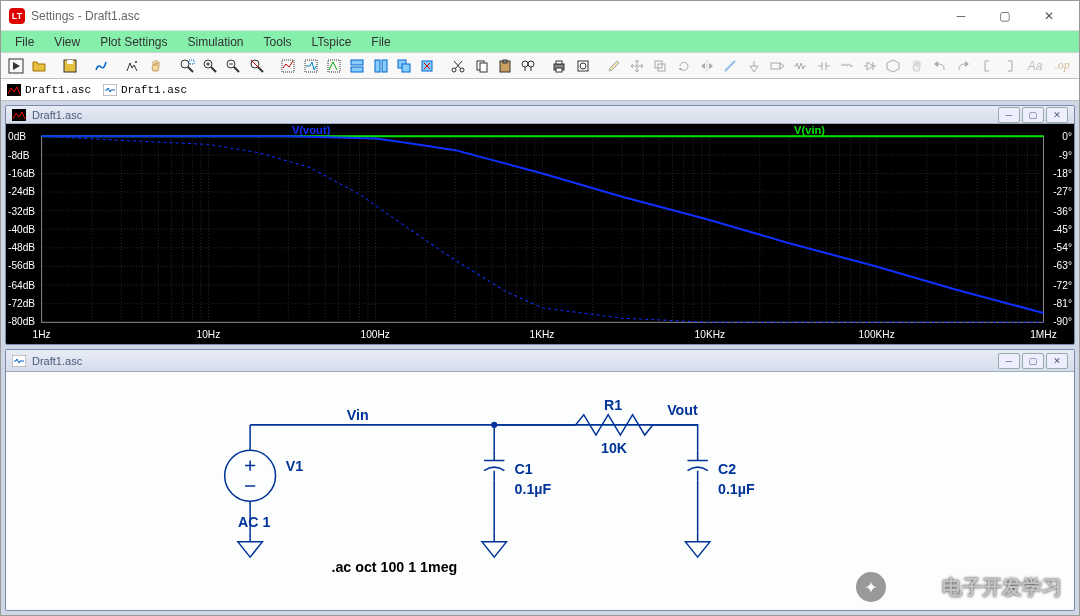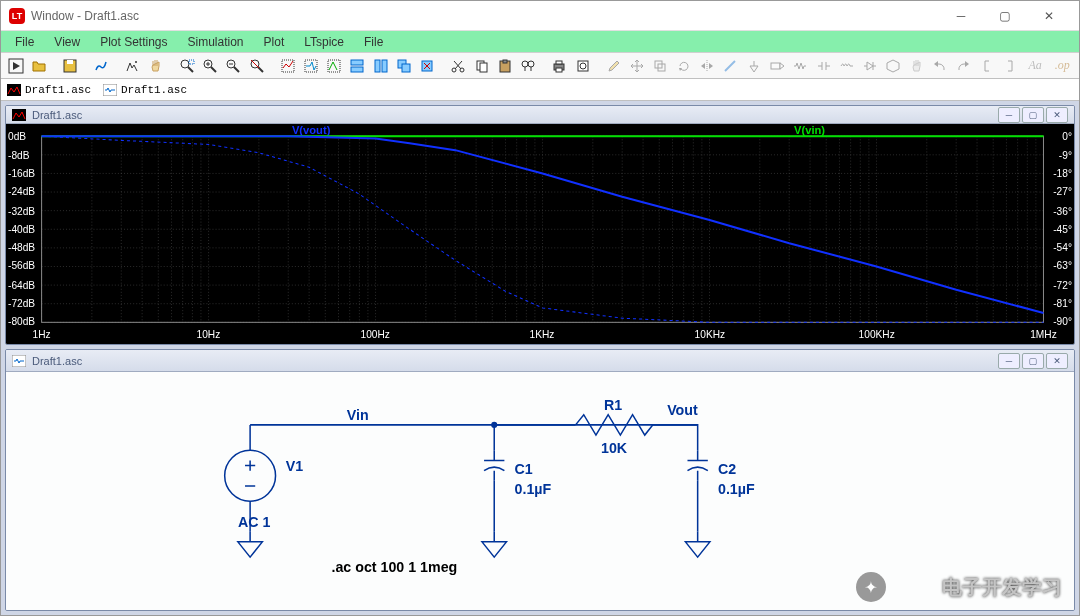--- a/index.html
+++ b/index.html
@@ -45,34 +45,34 @@
   .sch-directive{fill:#000;font-family:Arial;font-size:14px;font-weight:bold;}
   .watermark{position:absolute;right:12px;bottom:8px;display:flex;align-items:center;gap:8px;opacity:0.85;}
   .wm-ico{width:30px;height:30px;border-radius:50%;background:#888;display:flex;align-items:center;justify-content:center;color:#fff;font-size:16px;}
   .wm-txt{color:#bbb;font-size:20px;font-weight:bold;text-shadow:0 0 3px #000;padding-left:48px;}
 </style>
 </head>
 <body>
 
 <div class="titlebar">
   <div class="appicon">LT</div>
-  <div class="title">Window - Draft1.asc</div>
+  <div class="title">Settings - Draft1.asc</div>
   <div class="win-controls">
     <div class="win-btn">─</div>
     <div class="win-btn">▢</div>
     <div class="win-btn">✕</div>
   </div>
 </div>
 
 <div class="menubar">
   <div class="mi">File</div>
   <div class="mi">View</div>
   <div class="mi">Plot Settings</div>
   <div class="mi">Simulation</div>
-  <div class="mi">Plot</div>
+  <div class="mi">Tools</div>
   <div class="mi">LTspice</div>
   <div class="mi">File</div>
 </div>
 
 <div class="toolbar">
   <div class="tbtn">
       <svg viewBox="0 0 16 16">
         <rect x="1" y="1" width="14" height="14" fill="none" stroke="#333"></rect>
         <polygon points="5,4 12,8 5,12" fill="#333"></polygon>
       </svg>
@@ -323,21 +323,21 @@
       <svg viewBox="0 0 16 16">
         <path d="M10 3H6v10h4" fill="none" stroke="#333"></path>
         <line x1="12" y1="8" x2="12" y2="8" stroke="#333"></line>
       </svg>
     </div>
   <div class="tbtn" style="opacity:.4">
       <svg viewBox="0 0 16 16">
         <path d="M6 3h4v10H6" fill="none" stroke="#333"></path>
       </svg>
     </div>
-  <div class="tbtn" style="opacity:.4;width:26px;font-style:italic;font-family:Liberation Serif, serif;color:#666">Aa</div>
+  <div class="tbtn" style="opacity:.4;width:26px;font-style:italic;font-family:Liberation Sans, sans-serif;color:#666">Aa</div>
   <div class="tbtn" style="opacity:.4;width:26px;font-style:italic;font-family:serif;color:#a16207">.op</div>
 </div>
 
 <div class="doctabs">
   <div class="doctab">
     <svg class="docicon" viewBox="0 0 14 12">
         <rect width="14" height="12" fill="#000"></rect>
         <path d="M1 10l3-6 3 4 3-5 3 7" stroke="#f00" fill="none"></path>
       </svg>
     <span>Draft1.asc</span>

